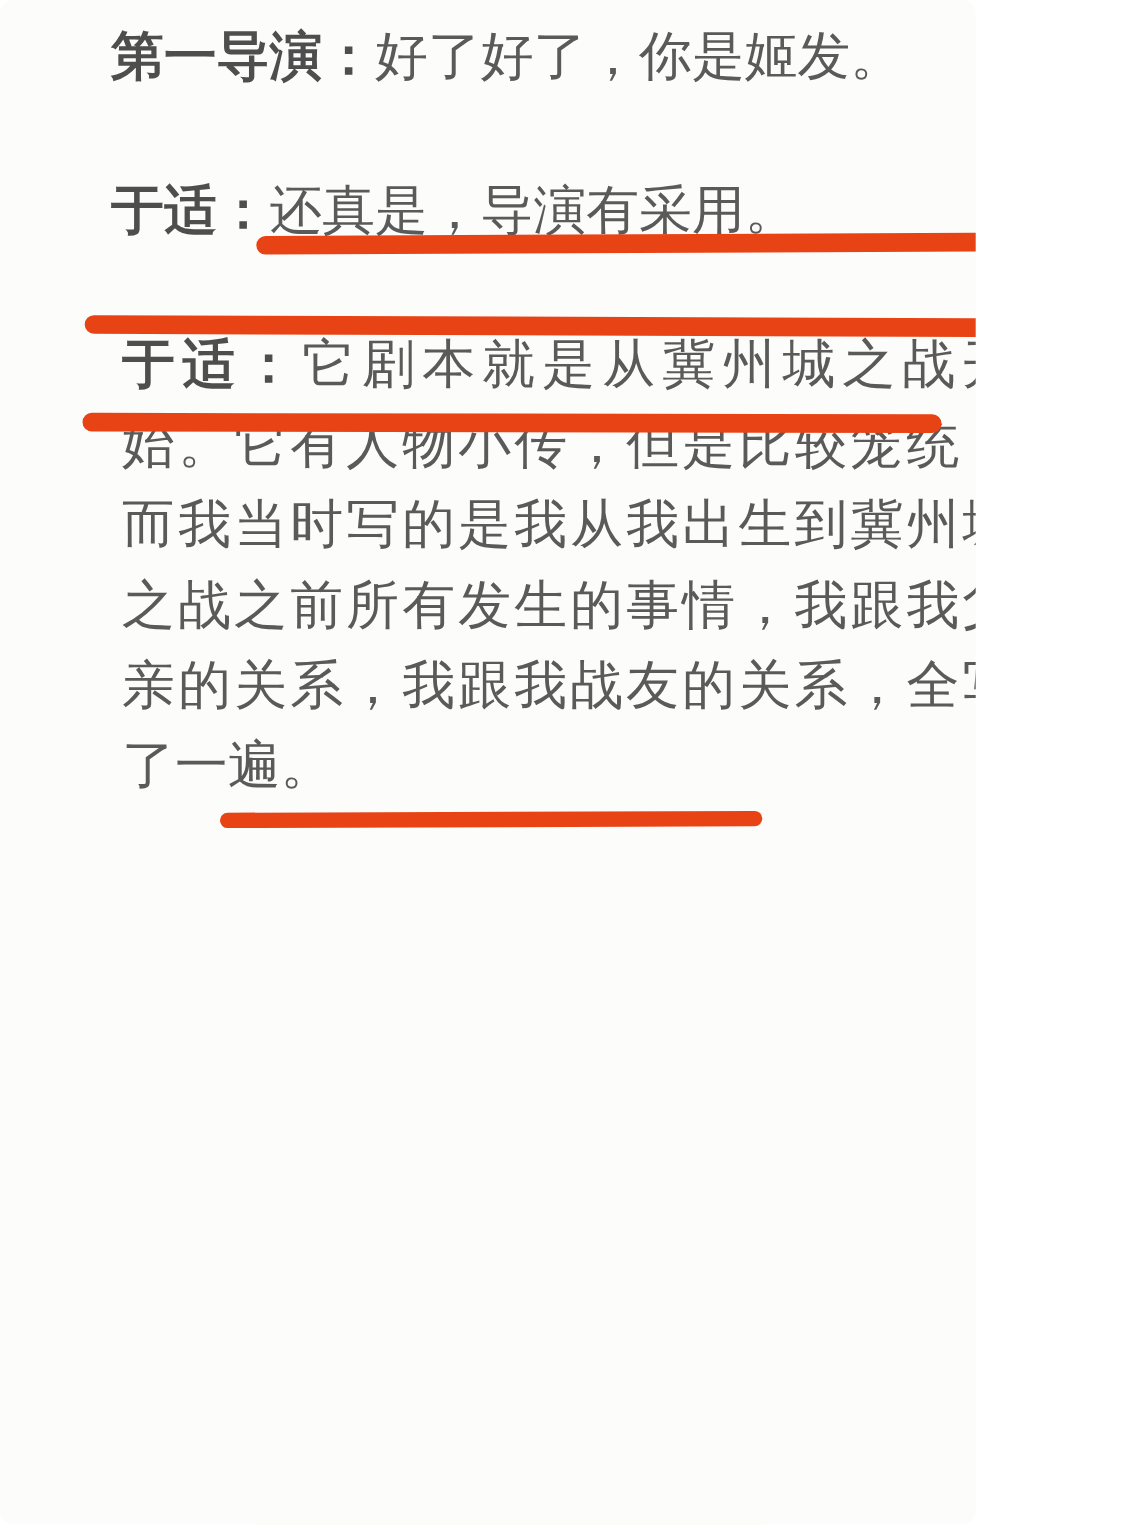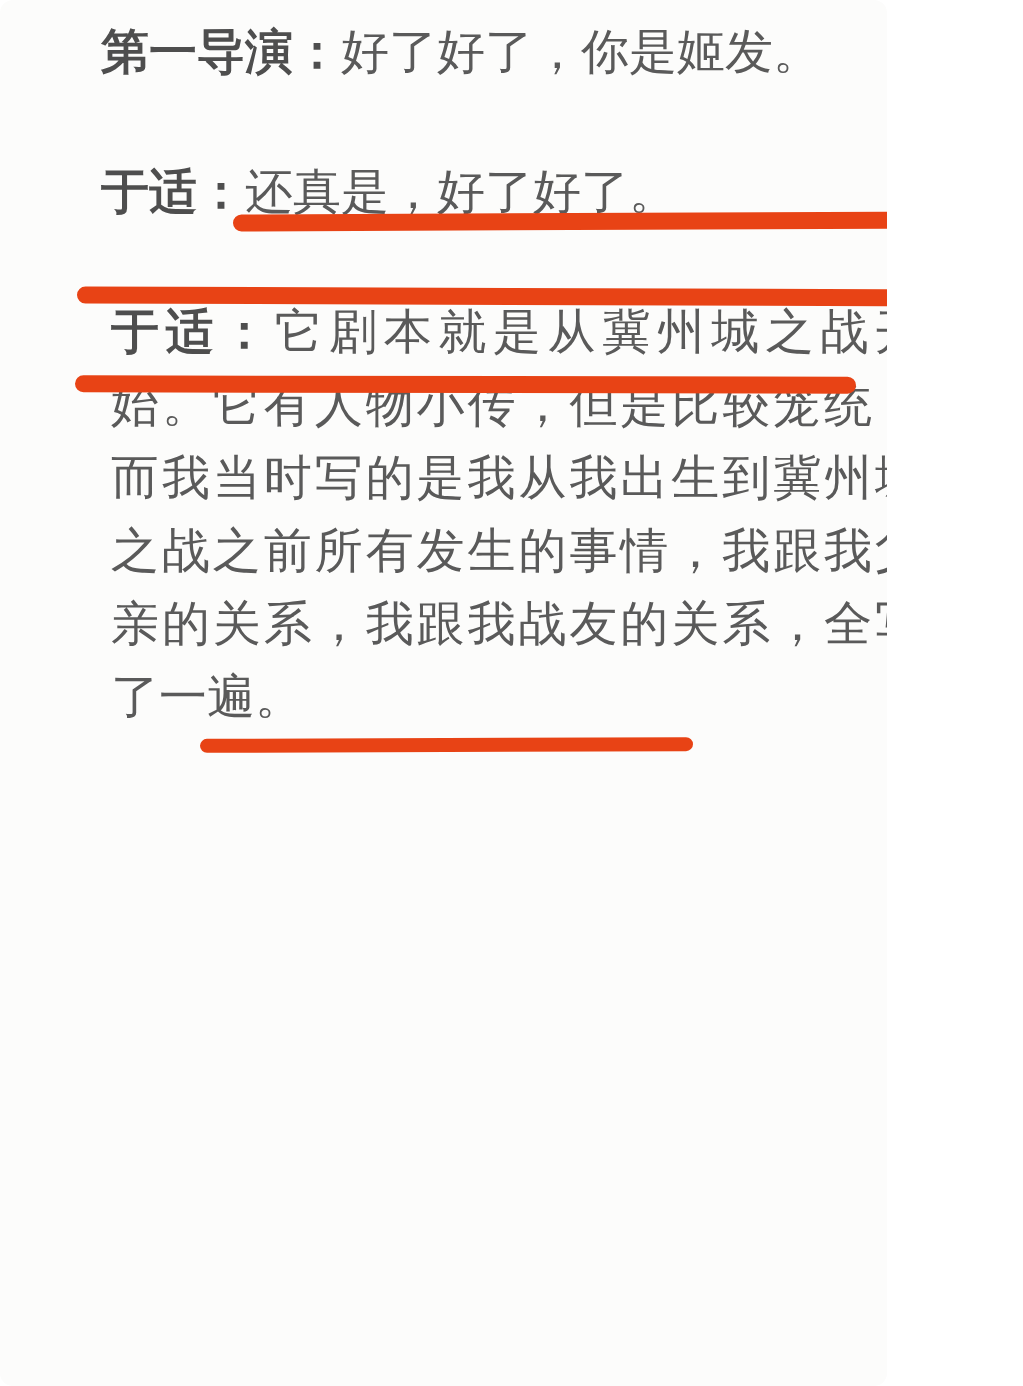--- a/index.html
+++ b/index.html
@@ -51,21 +51,21 @@
 </head>
 <body>
 
 <div class="page" style="--bg: #fcfcfb; --fg: #5a5a5a; --sp: #4e4e4e; --accent: #e84315;">
 
   <div class="content">
   <p class="para"><span class="speaker">第一导演：</span><span class="speech">好了好了，你是姬发。</span></p>
 
 
 
-  <p class="para"><span class="speaker">于适：</span><span class="speech">还真是，好了好了。</span></p>
+  <p class="para"><span class="speaker">于适：</span><span class="speech">还真是，导演有采用。</span></p>
 
 
   <p class="para"><span class="speaker">于适：</span><span class="speech">它剧本就是从冀州城之战开始。它有人物小传，但是比较笼统，而我当时写的是我从我出生到冀州城之战之前所有发生的事情，我跟我父亲的关系，我跟我战友的关系，全写了一遍。</span></p>
 </div>
 
   <div class="stroke s1"></div>
   <div class="stroke s2"></div>
   <div class="stroke s3"></div>
   <div class="stroke s4"></div>
 

